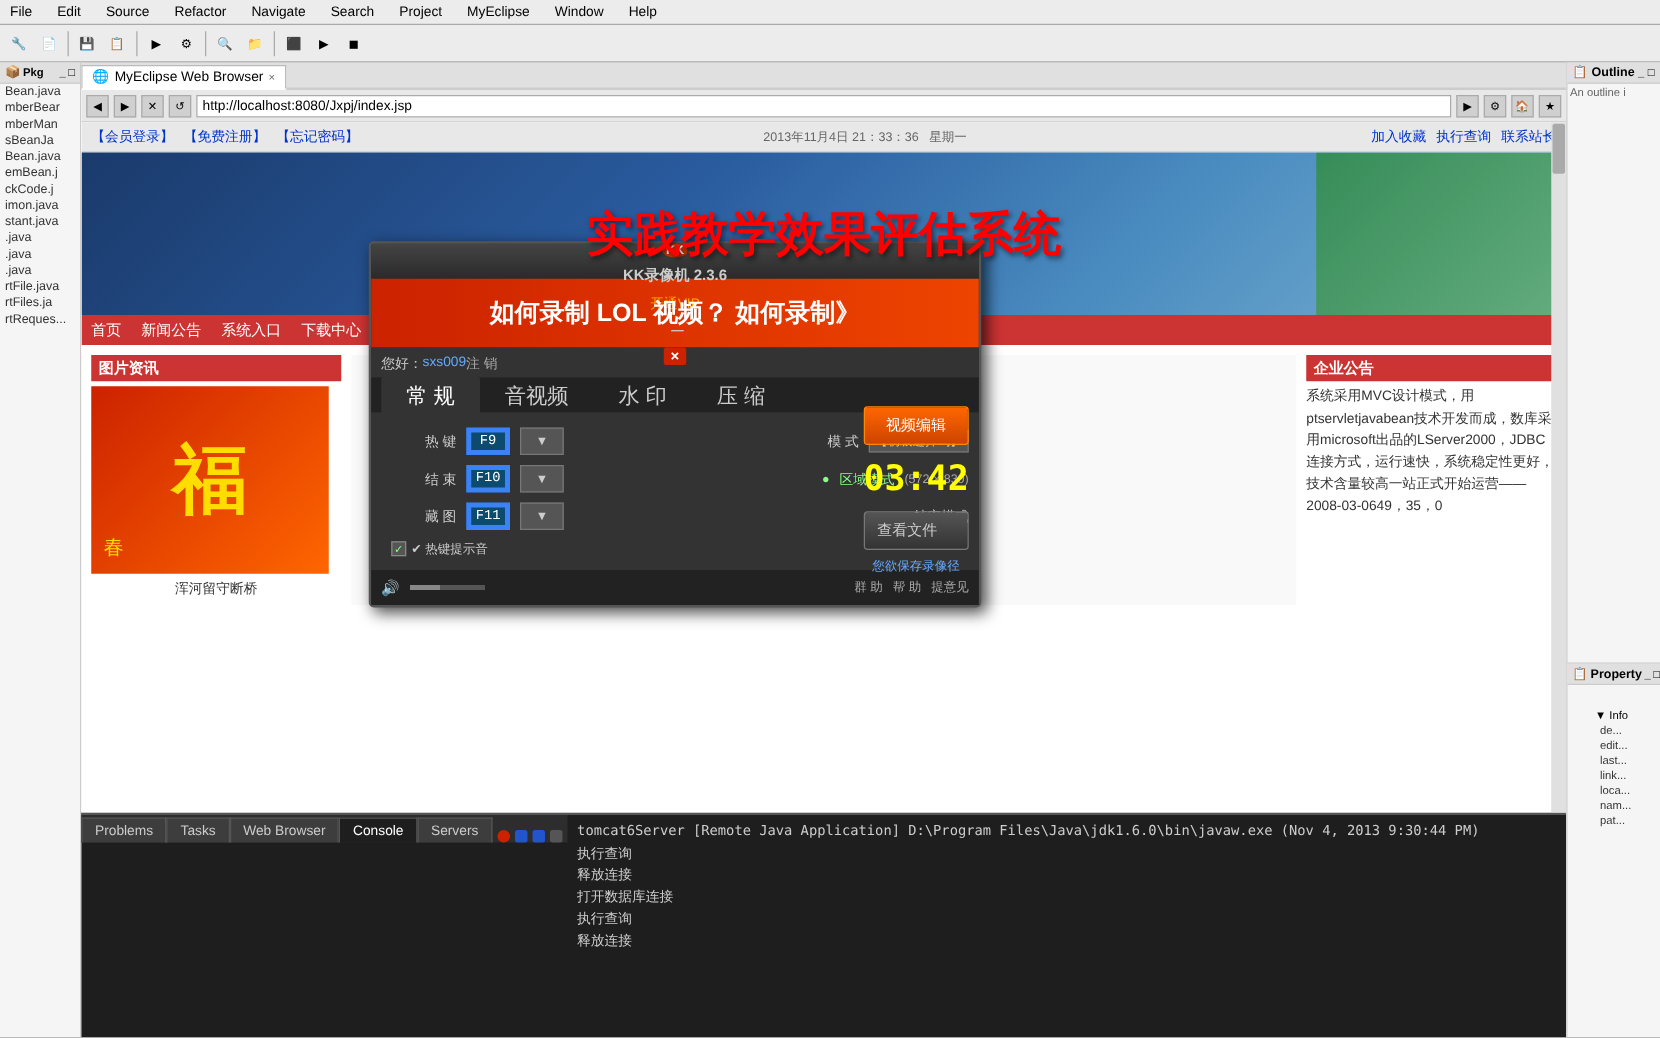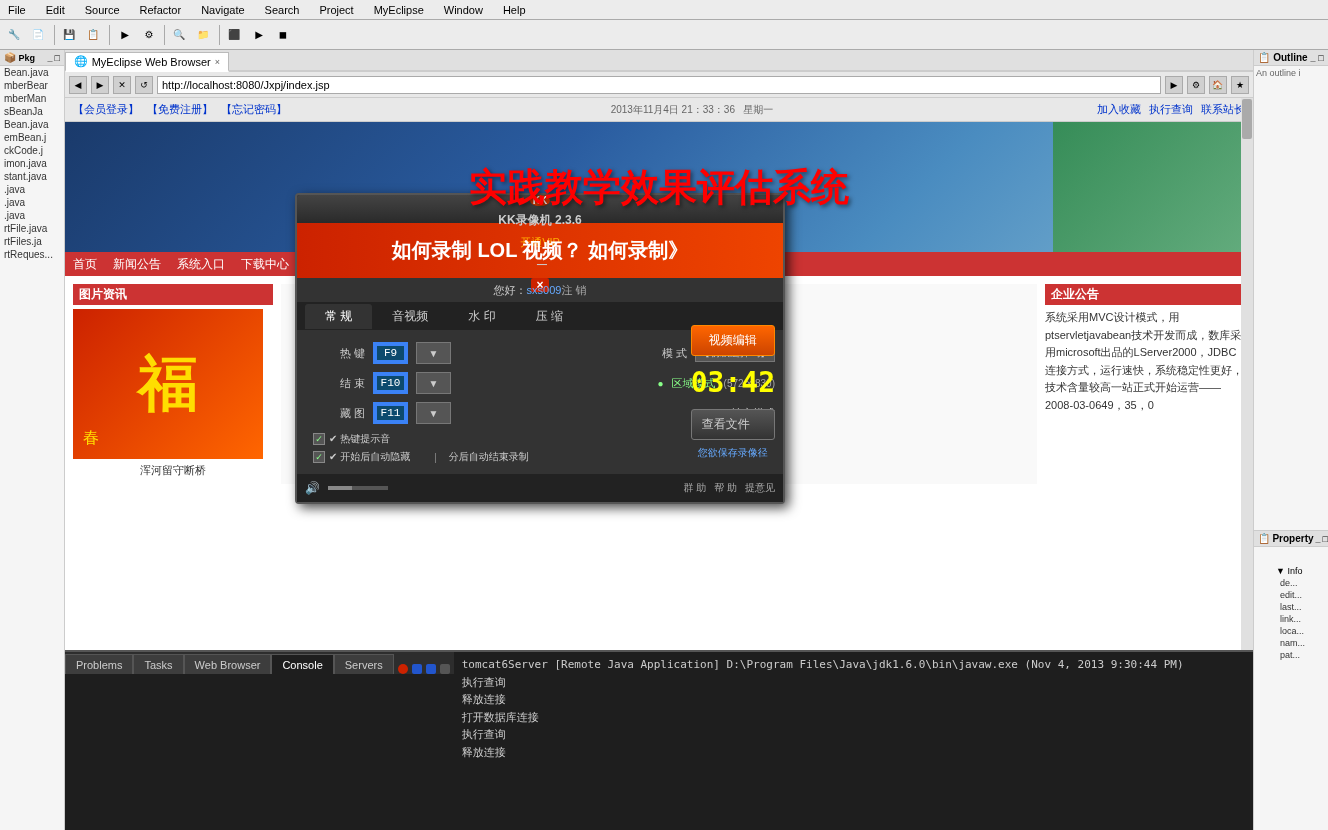--- a/index.html
+++ b/index.html
@@ -89,26 +89,26 @@
     .kk-popup { position: absolute; top: 95px; left: 230px; width: 490px; background: #2a2a2a; border: 2px solid #555; border-radius: 4px; pointer-events: all; box-shadow: 4px 4px 12px rgba(0,0,0,0.7); }
     .kk-titlebar { height: 28px; background: linear-gradient(180deg, #444 0%, #2a2a2a 100%); display: flex; align-items: center; padding: 0 8px; gap: 6px; border-radius: 3px 3px 0 0; flex-direction: column; }
     .kk-logo { width: 20px; height: 20px; background: #cc3300; border-radius: 50%; display: flex; align-items: center; justify-content: center; color: white; font-size: 10px; font-weight: bold; }
     .kk-title { color: #ccc; font-size: 12px; font-weight: bold; flex: 1; }
     .kk-vip { color: #ffaa00; font-size: 11px; cursor: pointer; }
     .kk-min { color: #ccc; font-size: 14px; cursor: pointer; margin-left: 4px; }
     .kk-close { width: 18px; height: 18px; background: #cc2200; border-radius: 2px; display: flex; align-items: center; justify-content: center; color: white; font-size: 12px; font-weight: bold; cursor: pointer; }
 
     .kk-ad-banner { width: 100%; height: 55px; background: linear-gradient(90deg, #cc2200, #ee4400); display: flex; align-items: center; justify-content: center; color: white; font-size: 20px; font-weight: bold; cursor: pointer; }
 
-    .kk-user-bar { height: 24px; background: #333; display: flex; align-items: center; padding: 0 8px; justify-content: center; font-size: 11px; color: #ccc; }
+    .kk-user-bar { height: 24px; background: #333; display: flex; align-items: center; padding: 0 8px; justify-content: flex-start; font-size: 11px; color: #ccc; }
     .kk-user-name { color: #66aaff; }
     .kk-logout { color: #aaa; cursor: pointer; }
 
     .kk-tabs { height: 28px; background: #222; display: flex; align-items: center; padding: 0 8px; gap: 0; }
-    .kk-tab { padding: 4px 20px; color: #ccc; font-size: 12px; cursor: pointer; border-radius: 3px 3px 0 0; }
+    .kk-tab { padding: 4px 20px; color: #ccc; font-size: 17px; cursor: pointer; border-radius: 3px 3px 0 0; }
     .kk-tab.active { background: #333; color: white; }
 
     .kk-body { background: #333; padding: 8px; }
     .kk-row { display: flex; align-items: center; padding: 4px 0; gap: 8px; }
     .kk-label { color: #ccc; font-size: 11px; width: 60px; text-align: right; }
     .kk-hotkey-box { width: 35px; height: 22px; background: #0c4a6e; border: 4px solid #3b82f6; display: flex; align-items: center; justify-content: center; color: #fff; font-size: 11px; cursor: pointer; font-family: Liberation Mono, monospace; }
     .kk-dropdown { width: 35px; height: 22px; background: #555; border: 1px solid #777; color: #ccc; font-size: 10px; display: flex; align-items: center; justify-content: center; }
     .kk-select-btn { background: #555; border: 1px solid #777; color: #ccc; font-size: 10px; padding: 1px 4px; cursor: pointer; }
     .kk-mode-label { color: #88ff88; font-size: 11px; }
     .kk-fullscreen-label { color: #ccc; font-size: 11px; }
@@ -331,27 +331,20 @@
                     <div class="kk-dropdown">▼</div>
                     <span style="flex:1"></span>
                     <span class="kk-fullscreen-label">帧率模式</span>
                   </div>
 
                   <div style="padding: 4px 0 2px 8px;">
                     <div class="kk-checkbox-row">
                       <div class="kk-checkbox checked"></div>
                       <span>✔ 热键提示音</span>
                     </div>
-                    <div class="kk-checkbox-row" style="margin-top:4px;">
-                      <div class="kk-checkbox checked"></div>
-                      <span>✔ 开始后自动隐藏</span>
-                      <span style="margin-left:20px; color:#888; font-size:10px;">|</span>
-                      <span style="margin-left:4px; color:#ccc; font-size:10px;"></span>
-                      <span style="color:#ccc; font-size:10px;">分后自动结束录制</span>
-                    </div>
                   </div>
                 </div>
 
                 <div style="position:absolute; right:8px; top:-5px; display:flex; flex-direction:column; gap:6px;">
                   <div class="kk-btn-primary">视频编辑</div>
                   <div class="kk-timer">03:42</div>
                   <div class="kk-btn-secondary">查看文件</div>
                   <div class="kk-save-link">您欲保存录像径</div>
                 </div>
               </div>

